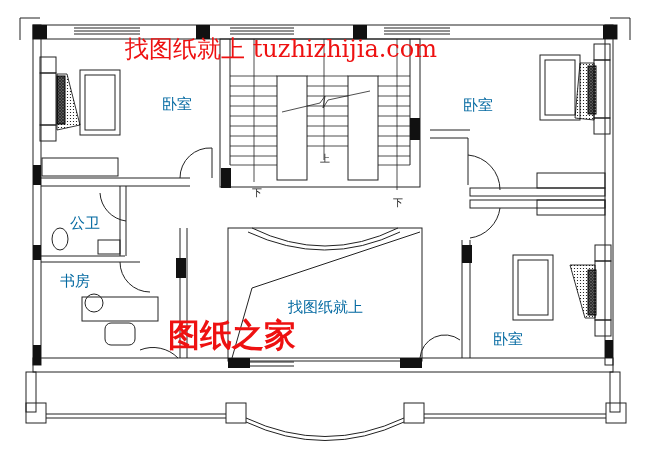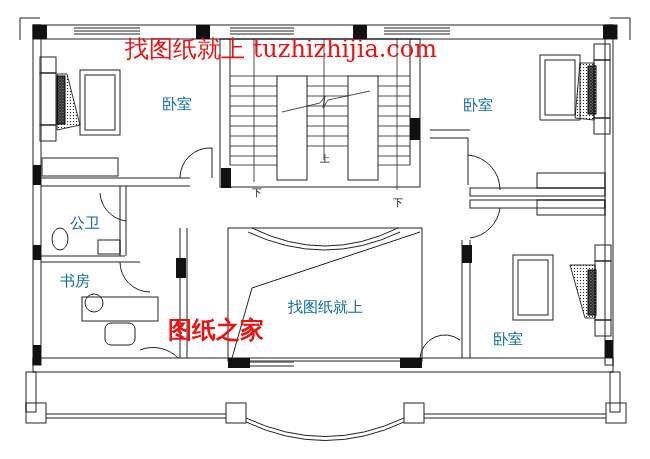--- a/index.html
+++ b/index.html
@@ -192,13 +192,13 @@
 <div class="lbl" style="left:493px;top:330px;">卧室</div>
 <div class="lbl" style="left:70px;top:214px;">公卫</div>
 <div class="lbl" style="left:60px;top:272px;text-align:center;">书房</div>
 <div class="lbl" style="left:288px;top:298px;">找图纸就上</div>
 
 <div class="sm" style="left:320px;top:152px;">上</div>
 <div class="sm" style="left:252px;top:186px;">下</div>
 <div class="sm" style="left:393px;top:196px;">下</div>
 
 <div class="wm" style="left:125px;top:33px;font-size:24px;">找图纸就上 tuzhizhijia.com</div>
-<div class="wm" style="left:168px;top:314px;font-size:24px;font-weight:bold;">图纸之家</div>
+<div class="wm" style="left:168px;top:314px;font-size:32px;font-weight:bold;">图纸之家</div>
 
 </body></html>

